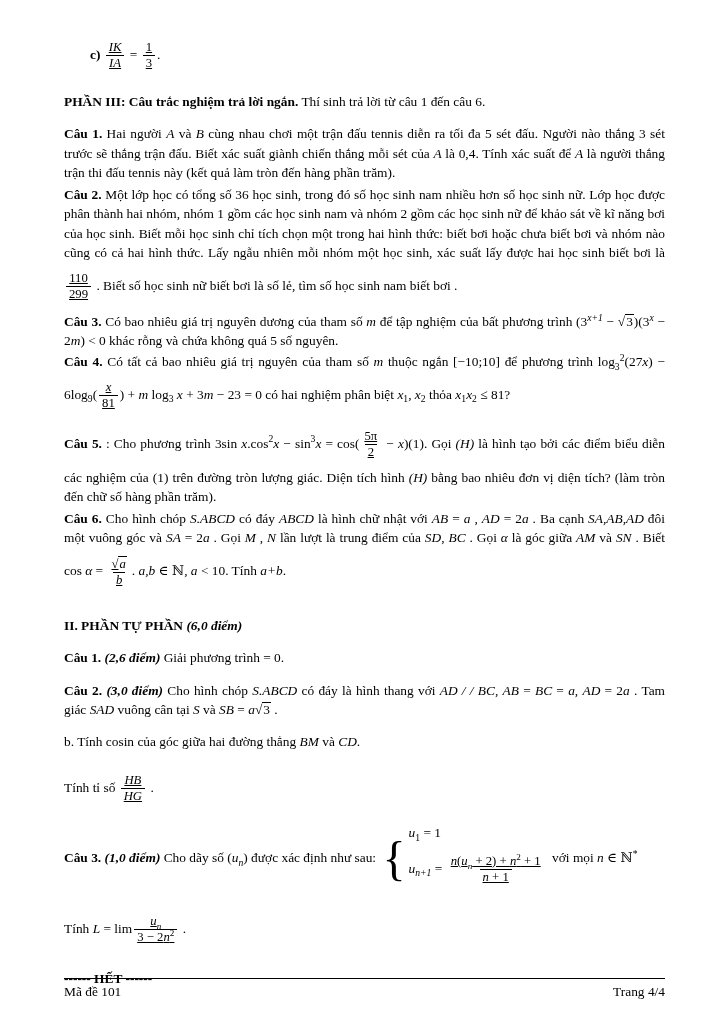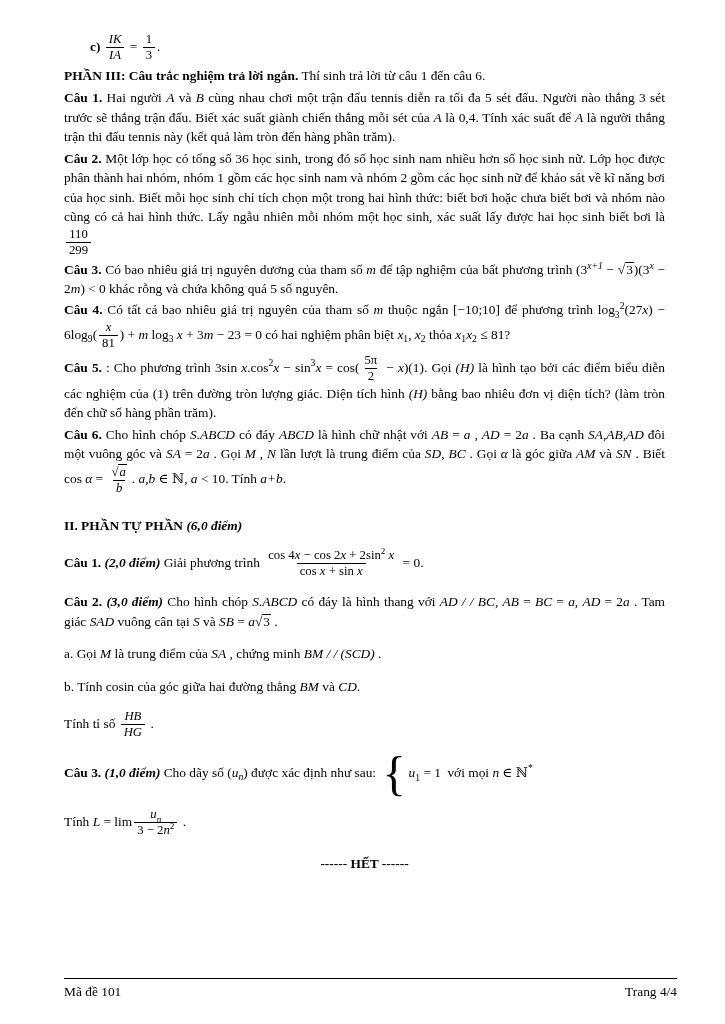--- a/index.html
+++ b/index.html
@@ -8,43 +8,43 @@
     width:725px;height:1024px;
     background:#ffffff;
     color:#000;
     font-family:"Liberation Serif","DejaVu Serif",serif;
     font-size:13.4px;
     overflow:hidden;
   }
   .content{position:absolute;left:64px;right:60px;top:30px;}
   .para{text-align:justify;line-height:1.45;margin:2px 0;}
   .para[data-kind="sub-item"]{margin-left:26px;text-align:left;}
-  .para[data-kind="section-heading"]{margin:3px 0;}
+  .para[data-kind="section-heading"]{margin:13px 0;}
   .para[data-kind="part-heading"]{margin:20px 0 10px 0;}
   .para[data-kind="exercise"]{margin:13px 0;}
   .para[data-kind="exercise-item"]{margin:13px 0;}
-  .para[data-kind="end-marker"]{text-align:center;margin-top:16px;}
+  .para[data-kind="end-marker"]{margin-top:16px;}
   .b{font-weight:bold;}
   .i{font-style:italic;}
   sup,sub{font-size:0.72em;line-height:0;}
   .frac{
     display:inline-flex;flex-direction:column;align-items:center;
     vertical-align:middle;text-align:center;
-    font-size:0.95em;margin:0 2px;
+    font-size:0.95em;margin:8px 2px;text-decoration:underline;
   }
   .frac .num,.frac .den{display:block;padding:0 3px;line-height:1.18;}
   .frac .den{border-top:1px solid #000;}
   .sqrt{display:inline;white-space:nowrap;}
   .sqrt .bar{display:inline-block;border-top:1px solid #000;line-height:1.1;padding:0 1px;}
   .cases{display:inline-flex;align-items:center;vertical-align:middle;margin:0 3px;}
   .cases .brace{font-size:3.6em;line-height:0.85;margin-right:3px;font-weight:300;}
   .cases .rows{display:inline-flex;flex-direction:column;gap:4px;}
   .cases .row{display:block;text-align:left;line-height:1.25;}
   .footer{
-    position:absolute;left:64px;right:48px;bottom:24px;
+    position:absolute;left:64px;right:60px;bottom:24px;
     border-top:1px solid #000;
     padding-top:5px;
     display:flex;justify-content:space-between;
     font-size:13.4px;
   }
 </style>
 </head>
 <body>
 
 <div class="page">
@@ -54,50 +54,50 @@
           <span class="den"><span class="i">IA</span></span>
         </span><span> = </span><span class="frac">
           <span class="num"><span>1</span></span>
           <span class="den"><span>3</span></span>
         </span><span>.</span></div>
       <div class="para" data-kind="section-heading"><span class="b">PHẦN III: Câu trắc nghiệm trả lời ngắn.</span><span> Thí sinh trả lời từ câu 1 đến câu 6.</span></div>
       <div class="para" data-kind="question"><span class="b">Câu 1.</span><span> Hai người </span><span class="i">A</span><span> và </span><span class="i">B</span><span> cùng nhau chơi một trận đấu tennis diễn ra tối đa 5 sét đấu. Người nào thắng 3 sét trước sẽ thắng trận đấu. Biết xác suất giành chiến thắng mỗi sét của </span><span class="i">A</span><span> là 0,4. Tính xác suất để </span><span class="i">A</span><span> là người thắng trận thi đấu tennis này (kết quả làm tròn đến hàng phần trăm).</span></div>
       <div class="para" data-kind="question"><span class="b">Câu 2.</span><span> Một lớp học có tổng số 36 học sinh, trong đó số học sinh nam nhiều hơn số học sinh nữ. Lớp học được phân thành hai nhóm,  nhóm 1 gồm các học sinh nam và nhóm 2 gồm các học sinh nữ để khảo sát về kĩ năng bơi của học sinh. Biết mỗi học sinh chỉ tích chọn một trong hai hình thức: biết bơi hoặc chưa biết bơi và nhóm nào cũng có cả hai hình thức. Lấy ngẫu nhiên mỗi nhóm một học sinh, xác suất lấy được hai học sinh biết bơi là </span><span class="frac">
           <span class="num"><span>110</span></span>
           <span class="den"><span>299</span></span>
-        </span></div>
+        </span><span> . Biết số học sinh nữ biết bơi là số lẻ, tìm số học sinh nam biết bơi .</span></div>
       <div class="para" data-kind="question"><span class="b">Câu 3.</span><span> Có bao nhiêu giá trị nguyên dương của tham số </span><span class="i">m</span><span> để tập nghiệm của bất phương trình </span><span>(3</span><sup class="i">x+1</sup><span> − </span><span class="sqrt"><span class="rad">√</span><span class="bar"><span>3</span></span></span><span>)(3</span><sup class="i">x</sup><span> − 2</span><span class="i">m</span><span>) &lt; 0 khác rỗng và chứa không quá 5 số nguyên.</span></div>
       <div class="para" data-kind="question"><span class="b">Câu 4.</span><span> Có tất cả bao nhiêu giá trị nguyên của tham số </span><span class="i">m</span><span> thuộc ngắn </span><span>[−10;10]</span><span> để phương trình </span><span>log</span><sub>3</sub><sup>2</sup><span>(27</span><span class="i">x</span><span>) − 6log</span><sub>9</sub><span>(</span><span class="frac">
           <span class="num"><span class="i">x</span></span>
           <span class="den"><span>81</span></span>
         </span><span>) + </span><span class="i">m</span><span> log</span><sub>3</sub><span> </span><span class="i">x</span><span> + 3</span><span class="i">m</span><span> − 23 = 0 có hai nghiệm phân biệt </span><span class="i">x</span><sub>1</sub><span>, </span><span class="i">x</span><sub>2</sub><span> thỏa </span><span class="i">x</span><sub>1</sub><span class="i">x</span><sub>2</sub><span> ≤ 81?</span></div>
       <div class="para" data-kind="question"><span class="b">Câu 5.</span><span> : Cho phương trình 3sin </span><span class="i">x</span><span>.cos</span><sup>2</sup><span class="i">x</span><span> − sin</span><sup>3</sup><span class="i">x</span><span> = cos(</span><span class="frac">
           <span class="num"><span>5π</span></span>
           <span class="den"><span>2</span></span>
         </span><span> − </span><span class="i">x</span><span>)(1). Gọi </span><span class="i">(H)</span><span> là hình tạo bởi các điểm biểu diễn các nghiệm của (1) trên đường tròn lượng giác. Diện tích hình </span><span class="i">(H)</span><span> bằng bao nhiêu đơn vị diện tích? (làm tròn đến chữ số hàng phần trăm).</span></div>
       <div class="para" data-kind="question"><span class="b">Câu 6.</span><span> Cho hình chóp </span><span class="i">S.ABCD</span><span> có đáy </span><span class="i">ABCD</span><span> là hình chữ nhật với </span><span class="i">AB</span><span> = </span><span class="i">a</span><span> , </span><span class="i">AD</span><span> = 2</span><span class="i">a</span><span> . Ba cạnh </span><span class="i">SA,AB,AD</span><span> đôi một vuông góc và </span><span class="i">SA</span><span> = 2</span><span class="i">a</span><span> . Gọi </span><span class="i">M</span><span> , </span><span class="i">N</span><span> lần lượt là trung điểm của </span><span class="i">SD</span><span>, </span><span class="i">BC</span><span> . Gọi </span><span class="i">α</span><span> là góc giữa </span><span class="i">AM</span><span> và </span><span class="i">SN</span><span> . Biết cos </span><span class="i">α</span><span> = </span><span class="frac">
           <span class="num"><span class="sqrt"><span class="rad">√</span><span class="bar"><span class="i">a</span></span></span></span>
           <span class="den"><span class="i">b</span></span>
         </span><span>. </span><span class="i">a,b</span><span> ∈ ℕ, </span><span class="i">a</span><span> &lt; 10. Tính </span><span class="i">a+b</span><span>.</span></div>
       <div class="para" data-kind="part-heading"><span class="b">II. PHẦN TỰ PHẦN </span><span class="b i">(6,0 điểm)</span></div>
-      <div class="para" data-kind="exercise"><span class="b">Câu 1. </span><span class="b i">(2,0 điểm)</span><span>  Giải phương trình </span><span class="frac">
-          <span class="num"><span>cos 4</span><span class="i">x</span><span> − cos 2</span><span class="i">x</span><span> + 2sin</span><sup>2</sup><span> </span><span class="i">x</span></span>
-          <span class="den"><span>cos </span><span class="i">x</span><span> + sin </span><span class="i">x</span></span>
-        </span><span> = 0.</span></div>
+      <div class="para" data-kind="exercise"><span class="b">Câu 1. </span><span class="b i">(2,6 điểm)</span><span>  Giải phương trình </span><span> = 0.</span></div>
       <div class="para" data-kind="exercise"><span class="b">Câu 2. </span><span class="b i">(3,0 điểm)</span><span> Cho hình chóp </span><span class="i">S.ABCD</span><span> có đáy là hình thang với </span><span class="i">AD / / BC</span><span>, </span><span class="i">AB</span><span> = </span><span class="i">BC</span><span> = </span><span class="i">a</span><span>, </span><span class="i">AD</span><span> = 2</span><span class="i">a</span><span> . Tam giác </span><span class="i">SAD</span><span> vuông cân tại </span><span class="i">S</span><span> và </span><span class="i">SB</span><span> = </span><span class="i">a</span><span class="sqrt"><span class="rad">√</span><span class="bar"><span>3</span></span></span><span> .</span></div>
-      <div class="para" data-kind="exercise-item"><span>a. Gọi </span><span class="i">M</span><span> là trung điểm của </span><span class="i">SA</span><span> , chứng minh </span><span class="i">BM / / (SCD)</span><span> .</span></div>
       <div class="para" data-kind="exercise-item"><span>b. Tính cosin của góc giữa hai đường thẳng </span><span class="i">BM</span><span> và </span><span class="i">CD</span><span>.</span></div>
       <div class="para" data-kind="exercise-item"><span>Tính tỉ số </span><span class="frac">
           <span class="num"><span class="i">HB</span></span>
           <span class="den"><span class="i">HG</span></span>
         </span><span> .</span></div>
       <div class="para" data-kind="exercise"><span class="b">Câu 3. </span><span class="b i">(1,0 điểm)</span><span>  Cho dãy số </span><span>(</span><span class="i">u</span><sub class="i">n</sub><span>)</span><span> được xác định như sau: </span><span class="cases">
           <span class="brace">{</span>
           <span class="rows">
             <span class="row"><span class="i">u</span><sub>1</sub><span> = 1</span></span>
+            <span class="row"><span class="i">u</span><sub class="i">n+1</sub><span> = </span><span class="frac">
+                <span class="num"><span class="i">n</span><span>(</span><span class="i">u</span><sub class="i">n</sub><span> + 2) + </span><span class="i">n</span><sup>2</sup><span> + 1</span></span>
+                <span class="den"><span class="i">n</span><span> + 1</span></span>
+              </span></span>
           </span>
         </span><span> với mọi </span><span class="i">n</span><span> ∈ ℕ</span><sup>*</sup></div>
       <div class="para" data-kind="exercise-item"><span>Tính </span><span class="i">L</span><span> = lim</span><span class="frac">
           <span class="num"><span class="i">u</span><sub class="i">n</sub></span>
           <span class="den"><span>3 − 2</span><span class="i">n</span><sup>2</sup></span>
         </span><span> .</span></div>
       <div class="para" data-kind="end-marker"><span class="b">------ HẾT ------</span></div>
     </div>
   <div class="footer">
     <span>Mã đề 101</span>

